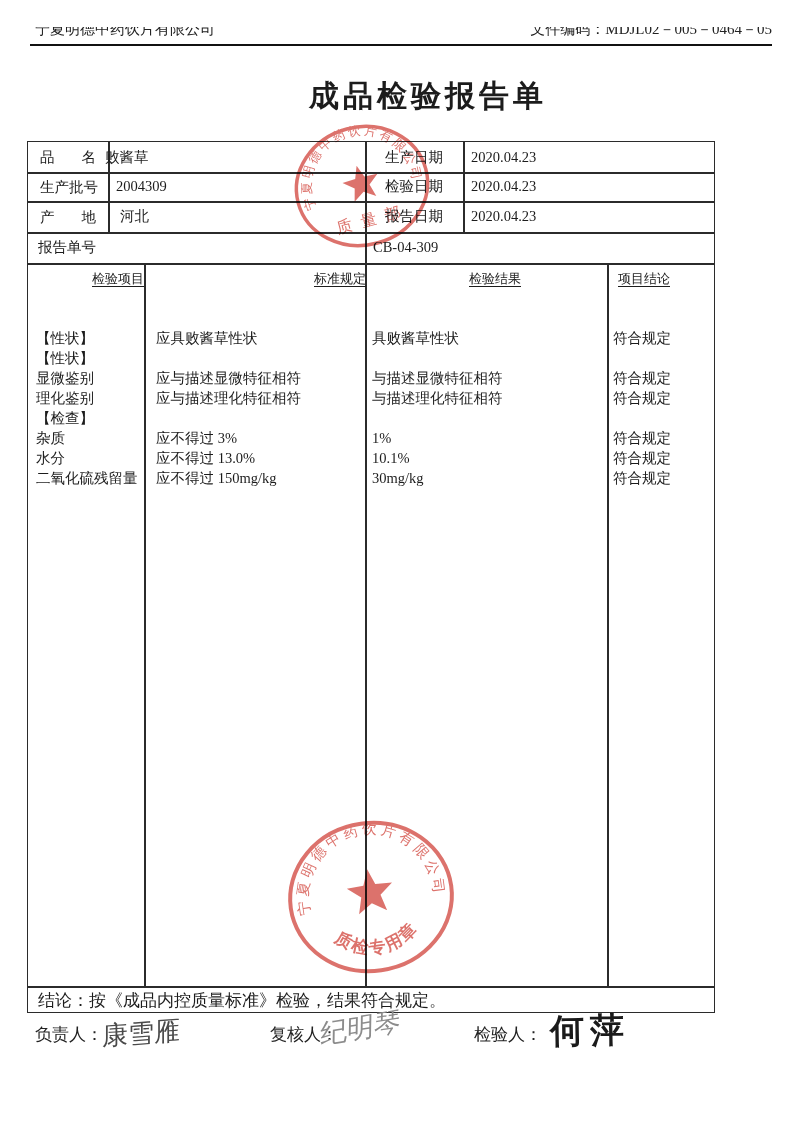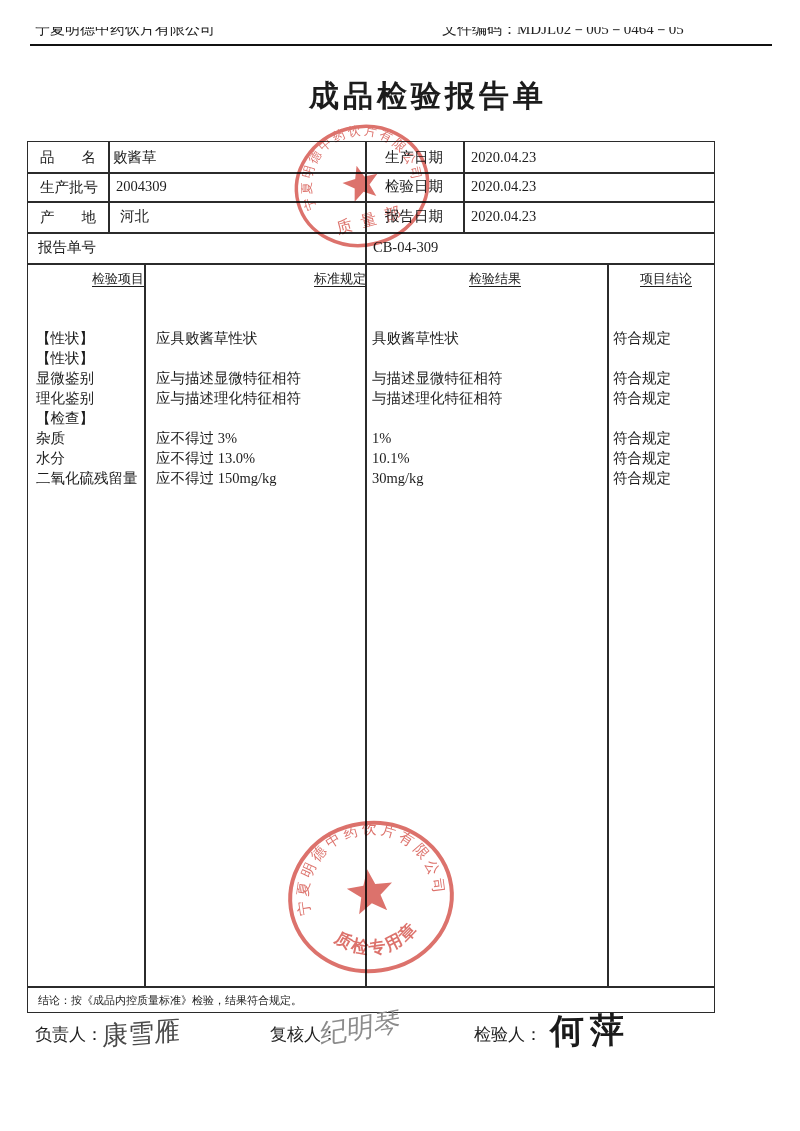--- a/index.html
+++ b/index.html
@@ -5,41 +5,41 @@
   html,body{margin:0;padding:0;background:#888;}
   .page{
     position:relative;width:800px;height:1131px;background:#fff;
     font-family:"Liberation Serif","DejaVu Serif",serif;color:#1c1c1c;
     overflow:hidden;margin:0 auto;
   }
   
   .hdr-clip{position:absolute;top:27px;height:17px;overflow:hidden;}
   .hdr-clip span{display:block;transform:translateY(-7px);font-size:15px;white-space:nowrap;color:#222;}
   .hdr-company{left:35px;width:330px;}
-  .hdr-code{right:28px;width:330px;text-align:left;}
+  .hdr-code{right:28px;width:330px;text-align:right;}
   .hdr-rule{position:absolute;top:44px;left:30px;width:742px;height:2px;background:#111;}
   
   .title{position:absolute;top:76px;left:0;width:100%;text-align:center;
     font-size:30px;font-weight:bold;letter-spacing:4px;margin-left:28px;}
   
   .tbl{position:absolute;left:27px;top:141px;width:688px;height:872px;
     border:1.5px solid #2b2b2b;box-sizing:border-box;font-size:14.5px;}
   .hline{position:absolute;left:0;width:100%;height:1.5px;background:#2b2b2b;}
   .vline{position:absolute;width:1.5px;background:#2b2b2b;}
   .cell{position:absolute;display:flex;align-items:center;box-sizing:border-box;white-space:nowrap;}
   .spread{display:block;text-align:justify;text-align-last:justify;padding:0 12px;line-height:30px;}
   
   .rhead{position:absolute;top:128px;height:22px;text-align:right;font-size:13px;}
   .rhead span{text-decoration:underline;text-underline-offset:3px;}
   
   .bcol{position:absolute;top:121px;height:723px;box-sizing:border-box;padding-top:41px;margin-top:24px;}
   .bcol .line{height:20px;line-height:20px;white-space:nowrap;overflow:visible;}
   
   .concl{position:absolute;left:0;top:844px;width:100%;height:28px;display:flex;
-    align-items:center;padding-left:10px;box-sizing:border-box;font-size:11px;}
+    align-items:center;padding-left:10px;box-sizing:border-box;font-size:17px;}
   
   .sig-label{position:absolute;font-size:17px;color:#222;}
   .sig-name{position:absolute;white-space:nowrap;}
   .sig1{left:102px;top:1016px;font-size:26px;color:#4a4a4a;transform:rotate(-4deg) skewX(-4deg);}
   .sig2{left:320px;top:1010px;font-size:27px;color:#8c8c8c;transform:rotate(-9deg) skewX(-10deg);}
   .sig3{left:550px;top:1008px;font-size:34px;font-weight:bold;color:#1a1a1a;transform:rotate(-1deg);letter-spacing:6px;}
   
   .stamp{position:absolute;mix-blend-mode:multiply;opacity:.82;}
   .stamp-top{left:287px;top:116px;}
   .stamp-bottom{left:281px;top:812px;}
@@ -69,21 +69,21 @@
 
     <div class="vline" style="left:80px;top:0;height:90px"></div>
     <div class="vline" style="left:435px;top:0;height:90px"></div>
     <div class="vline" style="left:337px;top:0;height:844px"></div>
     <div class="vline" style="left:116px;top:121px;height:723px"></div>
     <div class="vline" style="left:579px;top:121px;height:723px"></div>
 
     <div class="cell" style="left:0;top:0;width:80px;height:30px">
         <span class="spread" style="width:100%">品名</span>
       </div>
-    <div class="cell" style="left:80px;top:0;width:257px;height:30px;padding-left:5px">败酱草</div>
+    <div class="cell" style="left:72px;top:0;width:257px;height:30px;padding-left:5px">败酱草</div>
     <div class="cell" style="left:337px;top:0;width:98px;height:30px;justify-content:center">生产日期</div>
     <div class="cell" style="left:435px;top:0;width:253px;height:30px;padding-left:8px">2020.04.23</div>
 
     <div class="cell" style="left:0;top:30px;width:80px;height:29px">
         <span class="spread" style="width:100%">生产批号</span>
       </div>
     <div class="cell" style="left:80px;top:30px;width:257px;height:29px;padding-left:8px">2004309</div>
     <div class="cell" style="left:337px;top:30px;width:98px;height:29px;justify-content:center">检验日期</div>
     <div class="cell" style="left:435px;top:30px;width:253px;height:29px;padding-left:8px">2020.04.23</div>
 
@@ -93,21 +93,21 @@
     <div class="cell" style="left:80px;top:59px;width:257px;height:31px;padding-left:12px">河北</div>
     <div class="cell" style="left:337px;top:59px;width:98px;height:31px;justify-content:center">报告日期</div>
     <div class="cell" style="left:435px;top:59px;width:253px;height:31px;padding-left:8px">2020.04.23</div>
 
     <div class="cell" style="left:0;top:90px;width:337px;height:31px;padding-left:10px">报告单号</div>
     <div class="cell" style="left:337px;top:90px;width:351px;height:31px;padding-left:8px">CB-04-309</div>
 
     <div class="rhead" style="left:0;width:116px"><span>检验项目</span></div>
     <div class="rhead" style="left:116px;width:222px"><span>标准规定</span></div>
     <div class="rhead" style="left:338px;width:155px"><span>检验结果</span></div>
-    <div class="rhead" style="left:579px;width:85px"><span>项目结论</span></div>
+    <div class="rhead" style="left:557px;width:85px"><span>项目结论</span></div>
 
     <div class="bcol" style="left:0;width:116px;padding-left:8px">
       <div class="line">【性状】</div>
       <div class="line">【性状】</div>
       <div class="line">显微鉴别</div>
       <div class="line">理化鉴别</div>
       <div class="line">【检查】</div>
       <div class="line">杂质</div>
       <div class="line">水分</div>
       <div class="line">二氧化硫残留量</div>

